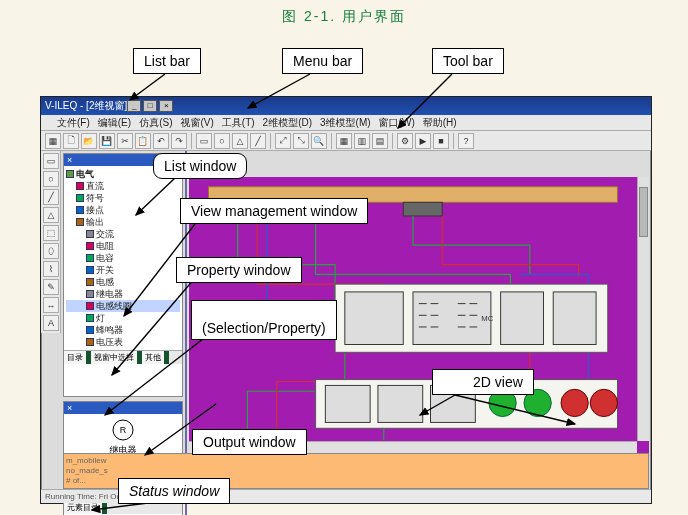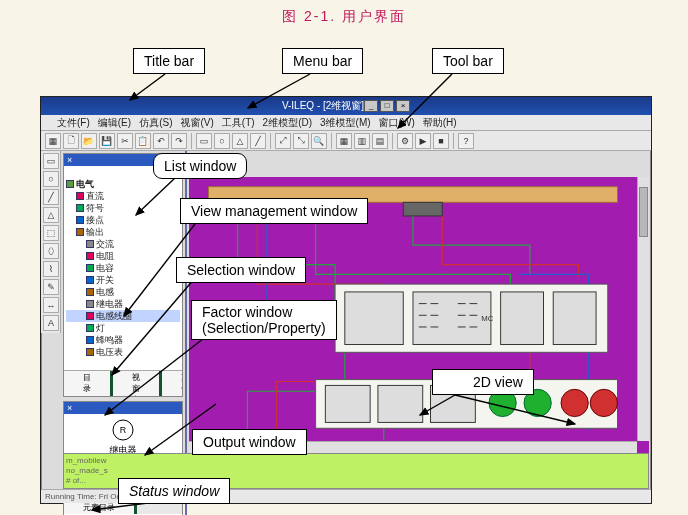--- a/index.html
+++ b/index.html
@@ -7,21 +7,21 @@
     width: 688px;
     height: 515px;
     background: #f9f4e8;
     font-family: Arial, "Microsoft YaHei", sans-serif;
     font-size: 12px;
     overflow: hidden;
     position: relative;
   }
   .figure-caption {
     text-align: center;
-    color: #be185d;
+    color: #15803d;
     font-size: 14px;
     padding: 8px 16px 4px;
     letter-spacing: 2px;
   }
 
   
   .callout {
     position: absolute;
     background: #fff;
     border: 1.5px solid #000;
@@ -48,21 +48,21 @@
     height: 408px;
     background: #dcdcdc;
     border: 1px solid #222;
     box-shadow: 0 0 0 1px #888 inset;
   }
   .titlebar {
     height: 18px;
     background: linear-gradient(#1a3a8a, #2050b0);
     display: flex;
     align-items: center;
-    justify-content: center;
+    justify-content: flex-start;
     padding: 0 4px;
     color: #fff;
     font-size: 10px;
   }
   .win-buttons { display: flex; gap: 2px; }
   .win-buttons span {
     width: 14px; height: 12px;
     background: #c8c8c8; border: 1px solid #555;
     font-size: 8px; line-height: 10px; text-align: center; color:#000;
   }
@@ -126,36 +126,36 @@
   .dock-title {
     background: linear-gradient(#2a5abf,#2a5abf);
     color: #fff;
     font-size: 9px;
     padding: 1px 3px;
     height: 12px;
     display: flex;
     justify-content: space-between;
   }
   .tree {
-    padding: 12px 2px;
+    padding: 2px 2px;
     line-height: 12px;
     color: #222;
   }
   .tree-row { display:flex; align-items:center; gap:2px; white-space:nowrap; }
   .tree-row.indent1 { padding-left: 10px; }
   .tree-row.indent2 { padding-left: 20px; }
   .tree-ic { width:8px; height:8px; display:inline-block; background:#5aa03a; border:1px solid #336; }
   .tree-row.hl { background:#c0d4ff; }
   .dock-tabs {
     display: flex;
     border-top: 1px solid #aaa;
     background: #e8e8e8;
     font-size: 8px;
   }
-  .dock-tabs span { padding:1px 19px; border-right:3px solid #14532d; background:#f5f5f5; }
+  .dock-tabs span { padding:1px 3px; border-right:5px solid #14532d; background:#f5f5f5; }
 
   .center {
     flex: 1;
     position: relative;
     background: #a21caf;
     overflow: hidden;
     margin-top: 26px;
   }
   .canvas-scroll {
     position:absolute; right:0; top:0; width:12px; bottom:12px;
@@ -175,21 +175,21 @@
     position:absolute;
     left:0; top:0; right:12px; bottom:12px;
   }
 
   .output-area {
     position:absolute;
     left: 22px;
     bottom: 14px;
     right: 2px;
     height: 36px;
-    background: #bef264;
+    background: #fdba74;
     border: 1px solid #888;
     font-size: 8px;
     color:#666;
     padding: 2px;
     line-height: 10px;
     overflow:hidden;
   }
   .statusbar {
     position:absolute;
     left:0; right:0; bottom:0; height:14px;
@@ -199,28 +199,28 @@
     color:#555;
     padding: 1px 4px;
     display:flex; align-items:center;
   }
 </style>
 </head>
 <body>
 
 <div class="figure-caption">图 2-1.  用户界面</div>
 
-<div class="callout" style="left:133px; top:48px;">Title bar</div>
+<div class="callout" style="left:133px; top:48px;">List bar</div>
 <div class="callout" style="left:282px; top:48px;">Menu bar</div>
 <div class="callout" style="left:432px; top:48px;">Tool bar</div>
 <div class="callout" style="left:153px; top:153px;border-radius:9px;">List window</div>
 <div class="callout" style="left:164px; top:198px;margin-left:16px;">View management window</div>
-<div class="callout" style="left:176px; top:257px;">Selection window</div>
+<div class="callout" style="left:176px; top:257px;">Property window</div>
 <div class="callout" style="left:191px; top:300px; line-height:16px; padding:3px 10px;">
-  <span>Factor window</span><br><span>(Selection/Property)</span>
+  <br><span>(Selection/Property)</span>
 </div>
 <div class="callout" style="left:192px; top:381px;margin-top:48px;">Output window</div>
 <div class="callout" style="left:432px; top:369px;padding-left:40px;">2D view</div>
 <div class="callout" style="left:118px; top:478px;font-style:italic;">Status window</div>
 
 <svg class="arrows" viewBox="0 0 688 515">
   <defs>
     <marker id="ah" markerWidth="8" markerHeight="8" refX="6" refY="3" orient="auto">
       <path d="M0,0 L7,3 L0,6 Z" fill="#000"></path>
     </marker>

